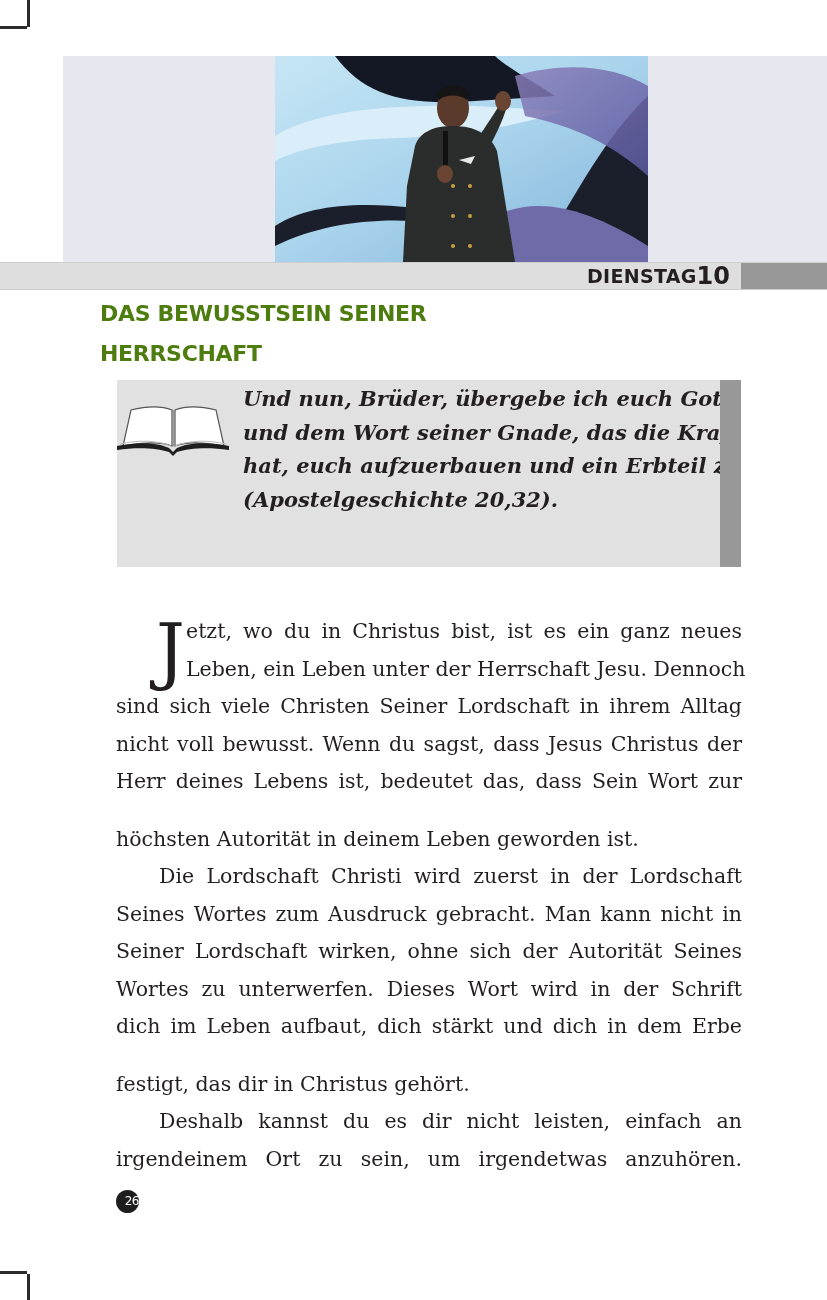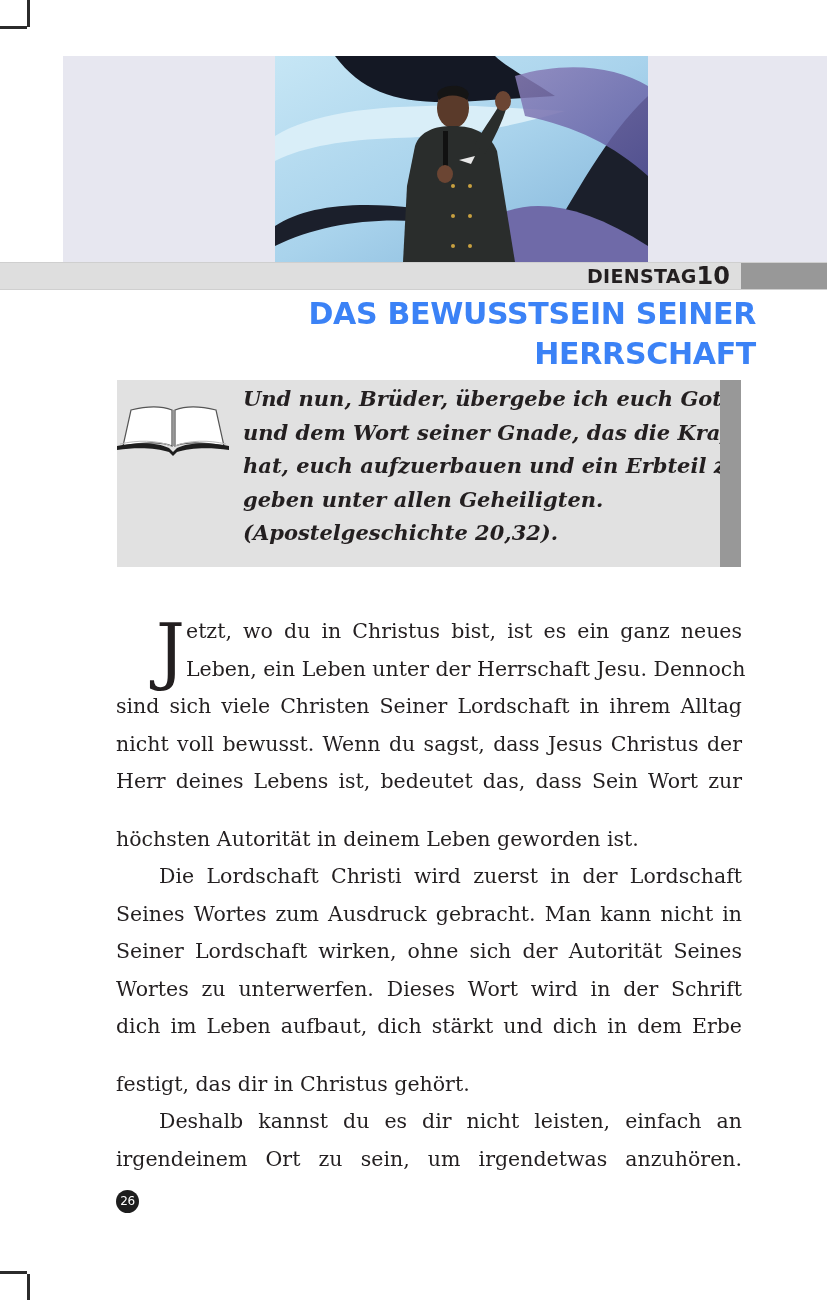--- a/index.html
+++ b/index.html
@@ -28,22 +28,22 @@
   }
   .day-label {
     position: absolute; right: 97px; top: 262px; height: 28px;
     display: flex; align-items: center; gap: 0;
     font-family: "DejaVu Sans", sans-serif; font-weight: bold; color: #231f20;
   }
   .day-label .day-name { font-size: 19px; letter-spacing: 0.3px; }
   .day-label .day-num { font-size: 24px; }
   .title {
     position: absolute; left: 100px; top: 294px; width: 656px;
-    text-align: right; font-family: "DejaVu Sans", sans-serif; font-weight: bold;
-    font-size: 30px; line-height: 40px; color: #3b82f6; letter-spacing: -0.3px;
+    text-align: left; font-family: "DejaVu Sans", sans-serif; font-weight: bold;
+    font-size: 22px; line-height: 40px; color: #4d7c0f; letter-spacing: -0.3px;
   }
   .verse-box {
     position: absolute; left: 117px; top: 380px; width: 624px; height: 187px;
     background: #e1e1e1;
   }
   .verse-box .bar {
     position: absolute; right: 0; top: 0; width: 21px; height: 100%; background: #989898;
   }
   .bible-icon { position: absolute; left: 0; top: 22px; width: 112px; height: 54px; }
   .verse-text {
@@ -62,21 +62,21 @@
   .body-text .indent { padding-left: 43px; }
   .body-text .dropcap-line { padding-left: 70px; }
   .dropcap {
     position: absolute; left: 40px; top: 2px; font-size: 72px; line-height: 72px;
     font-family: "DejaVu Serif", serif; color: #231f20;
   }
   .page-num {
     position: absolute; left: 116px; top: 1190px; width: 23px; height: 23px;
     border-radius: 50%; background: #1e1e1e; color: #ffffff;
     font-family: "DejaVu Sans", sans-serif; font-size: 12px; line-height: 23px;
-    text-align: center; letter-spacing: -0.5px;
+    text-align: right; letter-spacing: -0.5px;
   }
 </style>
 </head>
 <body>
 
 <div class="crop" style="left:27px;top:0;width:3px;height:27px;"></div>
 <div class="crop" style="left:0;top:26px;width:27px;height:3px;"></div>
 <div class="crop" style="left:0;top:1271px;width:27px;height:3px;"></div>
 <div class="crop" style="left:27px;top:1274px;width:3px;height:26px;"></div>
 
@@ -138,21 +138,20 @@
     <path d="M58,8 C68,4 83,4 99,8 L107,44 C85,40 68,40 58,44 Z" fill="#ffffff" stroke="#555" stroke-width="1.2"></path>
     <line x1="56.5" y1="8" x2="56.5" y2="44" stroke="#999" stroke-width="1"></line>
     <path d="M0,44 C20,40 40,40 52,46 L56,50 L60,46 C72,40 92,40 112,44 L112,48 C92,45 72,46 60,50 L56,54 L52,50 C40,46 20,45 0,48 Z" fill="#1e1e1e"></path>
     <path d="M3,42 C20,38 40,38 54,44" fill="none" stroke="#bbb" stroke-width="1"></path>
     <path d="M58,44 C72,38 92,38 109,42" fill="none" stroke="#bbb" stroke-width="1"></path>
   </svg>
   <div class="verse-text">
     <span class="line">Und nun, Brüder, übergebe ich euch Gott</span>
     <span class="line">und dem Wort seiner Gnade, das die Kraft</span>
     <span class="line">hat, euch aufzuerbauen und ein Erbteil zu</span>
-    <span class="line">geben unter allen Geheiligten.</span>
     <span class="line">(Apostelgeschichte 20,32).</span>
   </div>
   <div class="bar"></div>
 </div>
 
 <div class="body-text">
   <span class="dropcap">J</span>
   <span class="line dropcap-line">etzt, wo du in Christus bist, ist es ein ganz neues</span>
   <span class="line dropcap-line">Leben, ein Leben unter der Herrschaft Jesu. Dennoch</span>
   <span class="line">sind sich viele Christen Seiner Lordschaft in ihrem Alltag</span>

